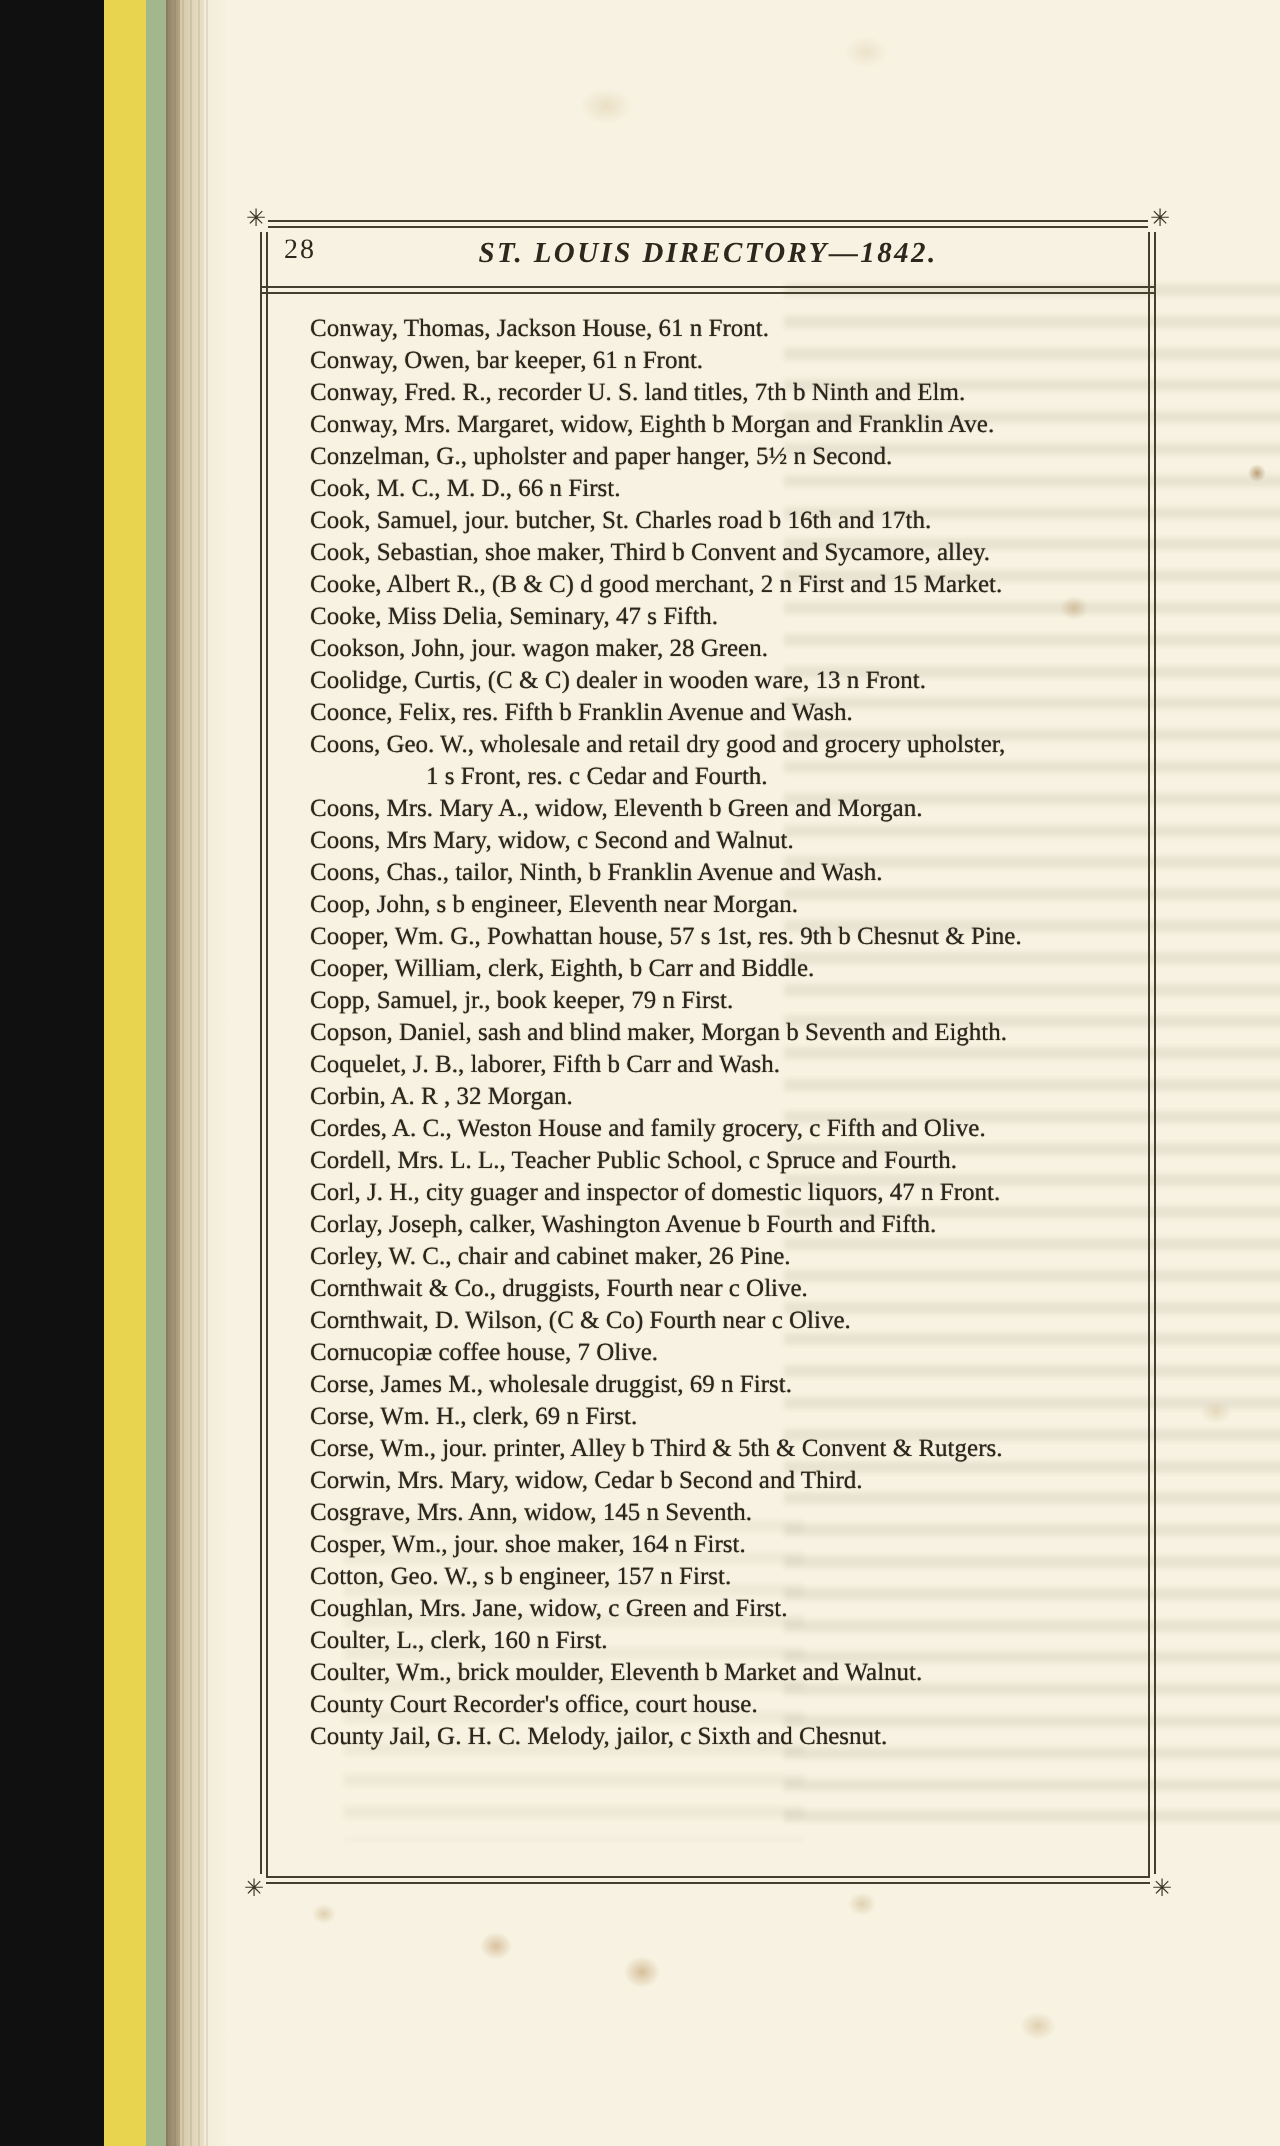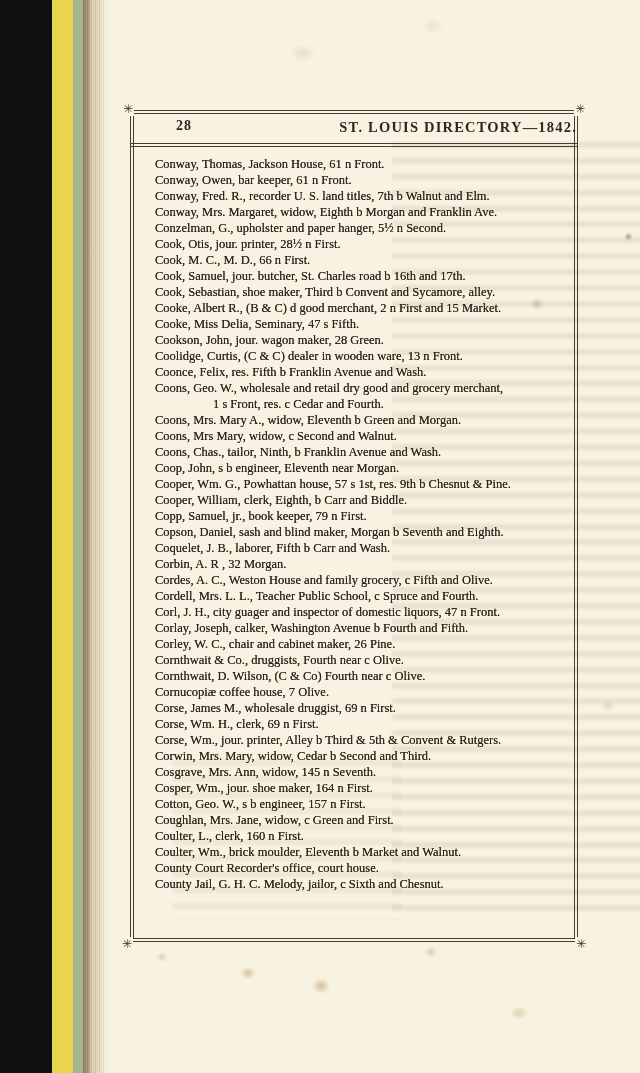--- a/index.html
+++ b/index.html
@@ -65,25 +65,25 @@
   }
   .corner.tl{left:-9px;top:-9px;}
   .corner.tr{right:-9px;top:-9px;}
   .corner.bl{left:-10px;bottom:-10px;}
   .corner.br{right:-10px;bottom:-10px;}
 
   
   .header{position:relative;height:29px;}
   .pagenum{
     position:absolute;left:11px;top:7px;
-    font-size:14px;font-weight:bold;color:#2f271d;letter-spacing:1px;margin-left:34px;
+    font-size:14px;font-weight:normal;color:#2f271d;letter-spacing:1px;
   }
   .title{
-    position:absolute;left:0;right:0;top:8px;text-align:right;
-    font-size:14.5px;font-weight:bold;color:#2f271d;letter-spacing:1.2px;
+    position:absolute;left:0;right:0;top:8px;text-align:center;
+    font-size:14.5px;font-weight:bold;color:#2f271d;letter-spacing:1.2px;font-style:italic;
   }
   .header-rule{
     height:2px;border-top:1px solid #463e30;border-bottom:1px solid #463e30;
     margin:3px 0 0 0;
   }
 
   
   .entries{padding:9px 6px 0 24px;}
   .entry{
     font-size:12.5px;line-height:16px;white-space:nowrap;
@@ -119,33 +119,32 @@
 
       <div class="header">
         <span class="pagenum">28</span>
         <span class="title">ST. LOUIS DIRECTORY—1842.</span>
       </div>
       <div class="header-rule"></div>
 
       <div class="entries" id="entries">
           <div class="entry">Conway, Thomas, Jackson House, 61 n Front.</div>
           <div class="entry">Conway, Owen, bar keeper, 61 n Front.</div>
-          <div class="entry">Conway, Fred. R., recorder U. S. land titles, 7th b Walnut and Elm.</div>
+          <div class="entry">Conway, Fred. R., recorder U. S. land titles, 7th b Ninth and Elm.</div>
           <div class="entry">Conway, Mrs. Margaret, widow, Eighth b Morgan and Franklin Ave.</div>
           <div class="entry">Conzelman, G., upholster and paper hanger, 5½ n Second.</div>
-          <div class="entry">Cook, Otis, jour. printer, 28½ n First.</div>
           <div class="entry">Cook, M. C., M. D., 66 n First.</div>
           <div class="entry">Cook, Samuel, jour. butcher, St. Charles road b 16th and 17th.</div>
           <div class="entry">Cook, Sebastian, shoe maker, Third b Convent and Sycamore, alley.</div>
           <div class="entry">Cooke, Albert R., (B &amp; C) d good merchant, 2 n First and 15 Market.</div>
           <div class="entry">Cooke, Miss Delia, Seminary, 47 s Fifth.</div>
           <div class="entry">Cookson, John, jour. wagon maker, 28 Green.</div>
           <div class="entry">Coolidge, Curtis, (C &amp; C) dealer in wooden ware, 13 n Front.</div>
           <div class="entry">Coonce, Felix, res. Fifth b Franklin Avenue and Wash.</div>
-          <div class="entry">Coons, Geo. W., wholesale and retail dry good and grocery merchant,</div>
+          <div class="entry">Coons, Geo. W., wholesale and retail dry good and grocery upholster,</div>
           <div class="entry indent">1 s Front, res. c Cedar and Fourth.</div>
           <div class="entry">Coons, Mrs. Mary A., widow, Eleventh b Green and Morgan.</div>
           <div class="entry">Coons, Mrs Mary, widow, c Second and Walnut.</div>
           <div class="entry">Coons, Chas., tailor, Ninth, b Franklin Avenue and Wash.</div>
           <div class="entry">Coop, John, s b engineer, Eleventh near Morgan.</div>
           <div class="entry">Cooper, Wm. G., Powhattan house, 57 s 1st, res. 9th b Chesnut &amp; Pine.</div>
           <div class="entry">Cooper, William, clerk, Eighth, b Carr and Biddle.</div>
           <div class="entry">Copp, Samuel, jr., book keeper, 79 n First.</div>
           <div class="entry">Copson, Daniel, sash and blind maker, Morgan b Seventh and Eighth.</div>
           <div class="entry">Coquelet, J. B., laborer, Fifth b Carr and Wash.</div>

